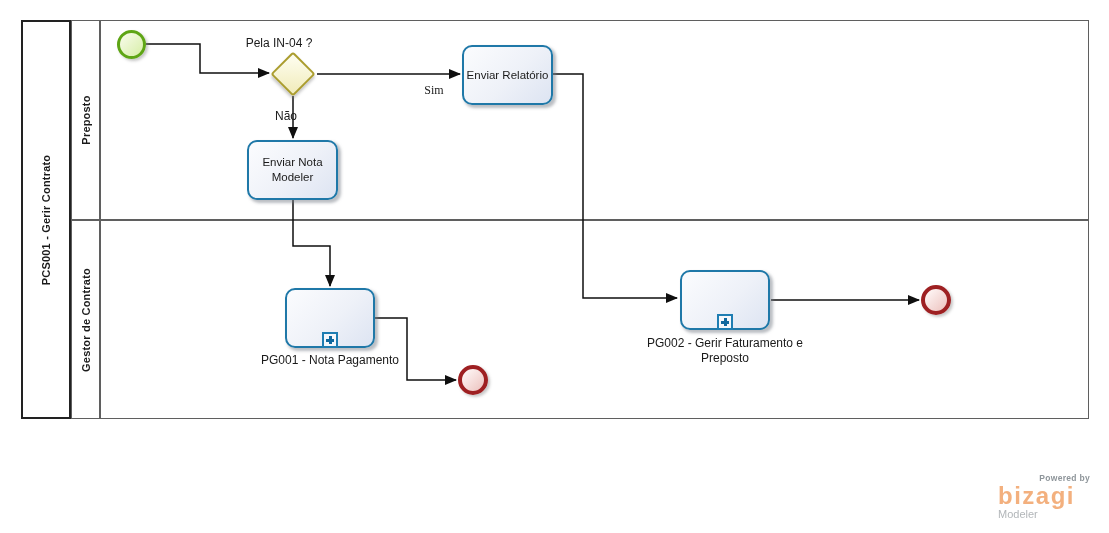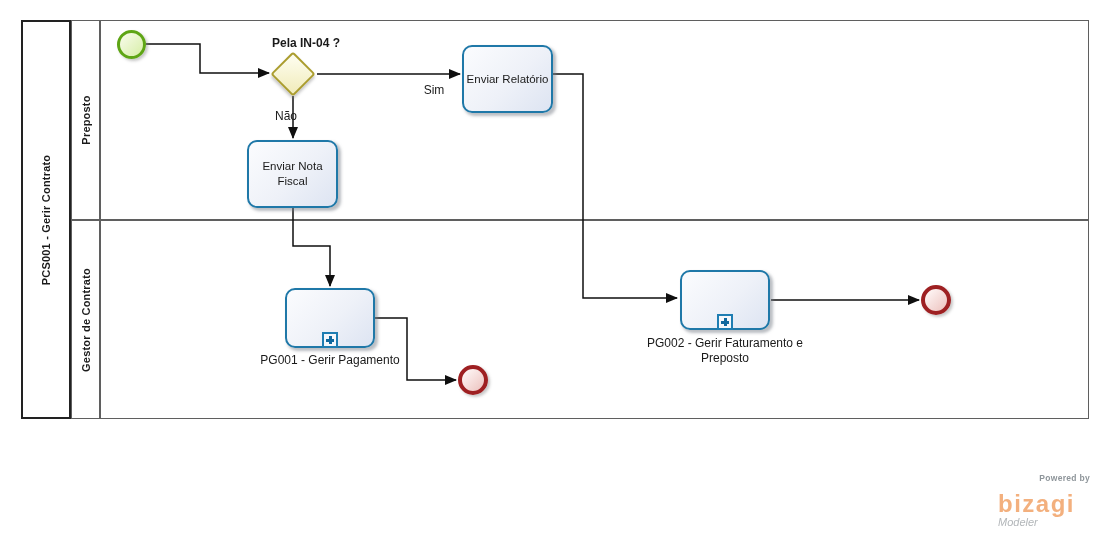--- a/index.html
+++ b/index.html
@@ -57,24 +57,24 @@
     position: absolute; left: 277px; top: 58px; width: 32px; height: 32px;
     transform: rotate(45deg);
     border: 2px solid #ab9d2e;
     border-radius: 3px;
     background: linear-gradient(135deg, #fcfbe9 15%, #f2edbf 90%);
     box-shadow: 2px 2px 3px rgba(130,130,130,0.45);
   }
   .node-label {
     position: absolute; text-align: center; font-size: 12px; line-height: 1.22;
   }
-  #gateway-label { left: 252px; top: 36px; width: 108px; font-weight: bold; }
+  #gateway-label { left: 225px; top: 36px; width: 108px; }
 
   .task {
-    position: absolute; width: 91px; height: 68px;
+    position: absolute; width: 91px; height: 60px;
     border: 2.5px solid #1f78a8; border-radius: 10px;
     background: linear-gradient(135deg, #fbfcfe 0%, #eef1f8 55%, #dde4f2 100%);
     box-shadow: 2.5px 2.5px 3px rgba(120,125,135,0.5);
     display: flex; align-items: center; justify-content: center;
     text-align: center; font-size: 11.5px; line-height: 1.3; padding: 2px;
   }
   #task-enviar-relatorio { left: 462px; top: 45px; }
   #task-enviar-nota-fiscal { left: 247px; top: 140px; }
   .subprocess { position: absolute; width: 90px; height: 60px;
     border: 2.5px solid #1f78a8; border-radius: 10px;
@@ -89,34 +89,34 @@
     border: 2px solid #1e7db2; background: #f4f7fb;
   }
   .plus-box .ph, .plus-box .pv { position: absolute; background: #10689e; }
   .plus-box .ph { left: 2px; right: 2px; top: 4.5px; height: 3px; }
   .plus-box .pv { top: 2px; bottom: 2px; left: 4.5px; width: 3px; }
 
   #pg001-label { left: 255px; top: 353px; width: 150px; }
   #pg002-label { left: 635px; top: 336px; width: 180px; }
 
   .flow-label { position: absolute; font-size: 12px; text-align: center; }
-  #sim-label { left: 419px; top: 83px; width: 30px; }
+  #sim-label { left: 419px; top: 83px; width: 30px; font-family: Liberation Serif, serif; }
   #nao-label { left: 272px; top: 109px; width: 28px; }
 
   
   #branding { position: absolute; left: 998px; top: 473px; width: 92px; }
   #powered-by {
     font-size: 8.5px; font-weight: bold; color: #8e959a;
     text-align: right; letter-spacing: 0.3px;
   }
   #logo-bizagi {
     font-size: 24px; font-weight: bold; color: #f3b07e;
-    letter-spacing: 1.5px; line-height: 1.0; margin-top: 9px;
+    letter-spacing: 1.5px; line-height: 1.0; margin-top: 1px;
   }
-  #logo-modeler { font-size: 11px; color: #b2b6b9; margin-top: 0px; font-style: italic; }
+  #logo-modeler { font-size: 11px; color: #b2b6b9; margin-top: 0px; }
 </style>
 </head>
 <body>
 
 <div id="canvas">
 
   <div class="pool-title-cell">
     <span class="v-label">PCS001 - Gerir Contrato</span>
   </div>
   <div class="lane-cell lane-label-cell" id="lane1-label">
@@ -147,30 +147,30 @@
   <div class="event end-event" id="end-event-1"></div>
   <div class="event end-event" id="end-event-2"></div>
 
   <div class="gateway"></div>
   <div class="node-label" id="gateway-label">Pela IN-04 ?</div>
 
   <div class="task" id="task-enviar-relatorio">
     <span>Enviar Relatório</span>
   </div>
   <div class="task" id="task-enviar-nota-fiscal">
-    <span>Enviar Nota Fiscal</span>
+    <span>Enviar Nota Modeler</span>
   </div>
 
   <div class="subprocess" id="subprocess-pg001">
     <div class="plus-box">
       <div class="ph"></div>
         <div class="pv"></div>
     </div>
   </div>
-  <div class="node-label" id="pg001-label">PG001 - Gerir Pagamento</div>
+  <div class="node-label" id="pg001-label">PG001 - Nota Pagamento</div>
 
   <div class="subprocess" id="subprocess-pg002">
     <div class="plus-box">
       <div class="ph"></div>
         <div class="pv"></div>
     </div>
   </div>
   <div class="node-label" id="pg002-label">PG002 - Gerir Faturamento e Preposto</div>
 
   <div class="flow-label" id="sim-label">Sim</div>

